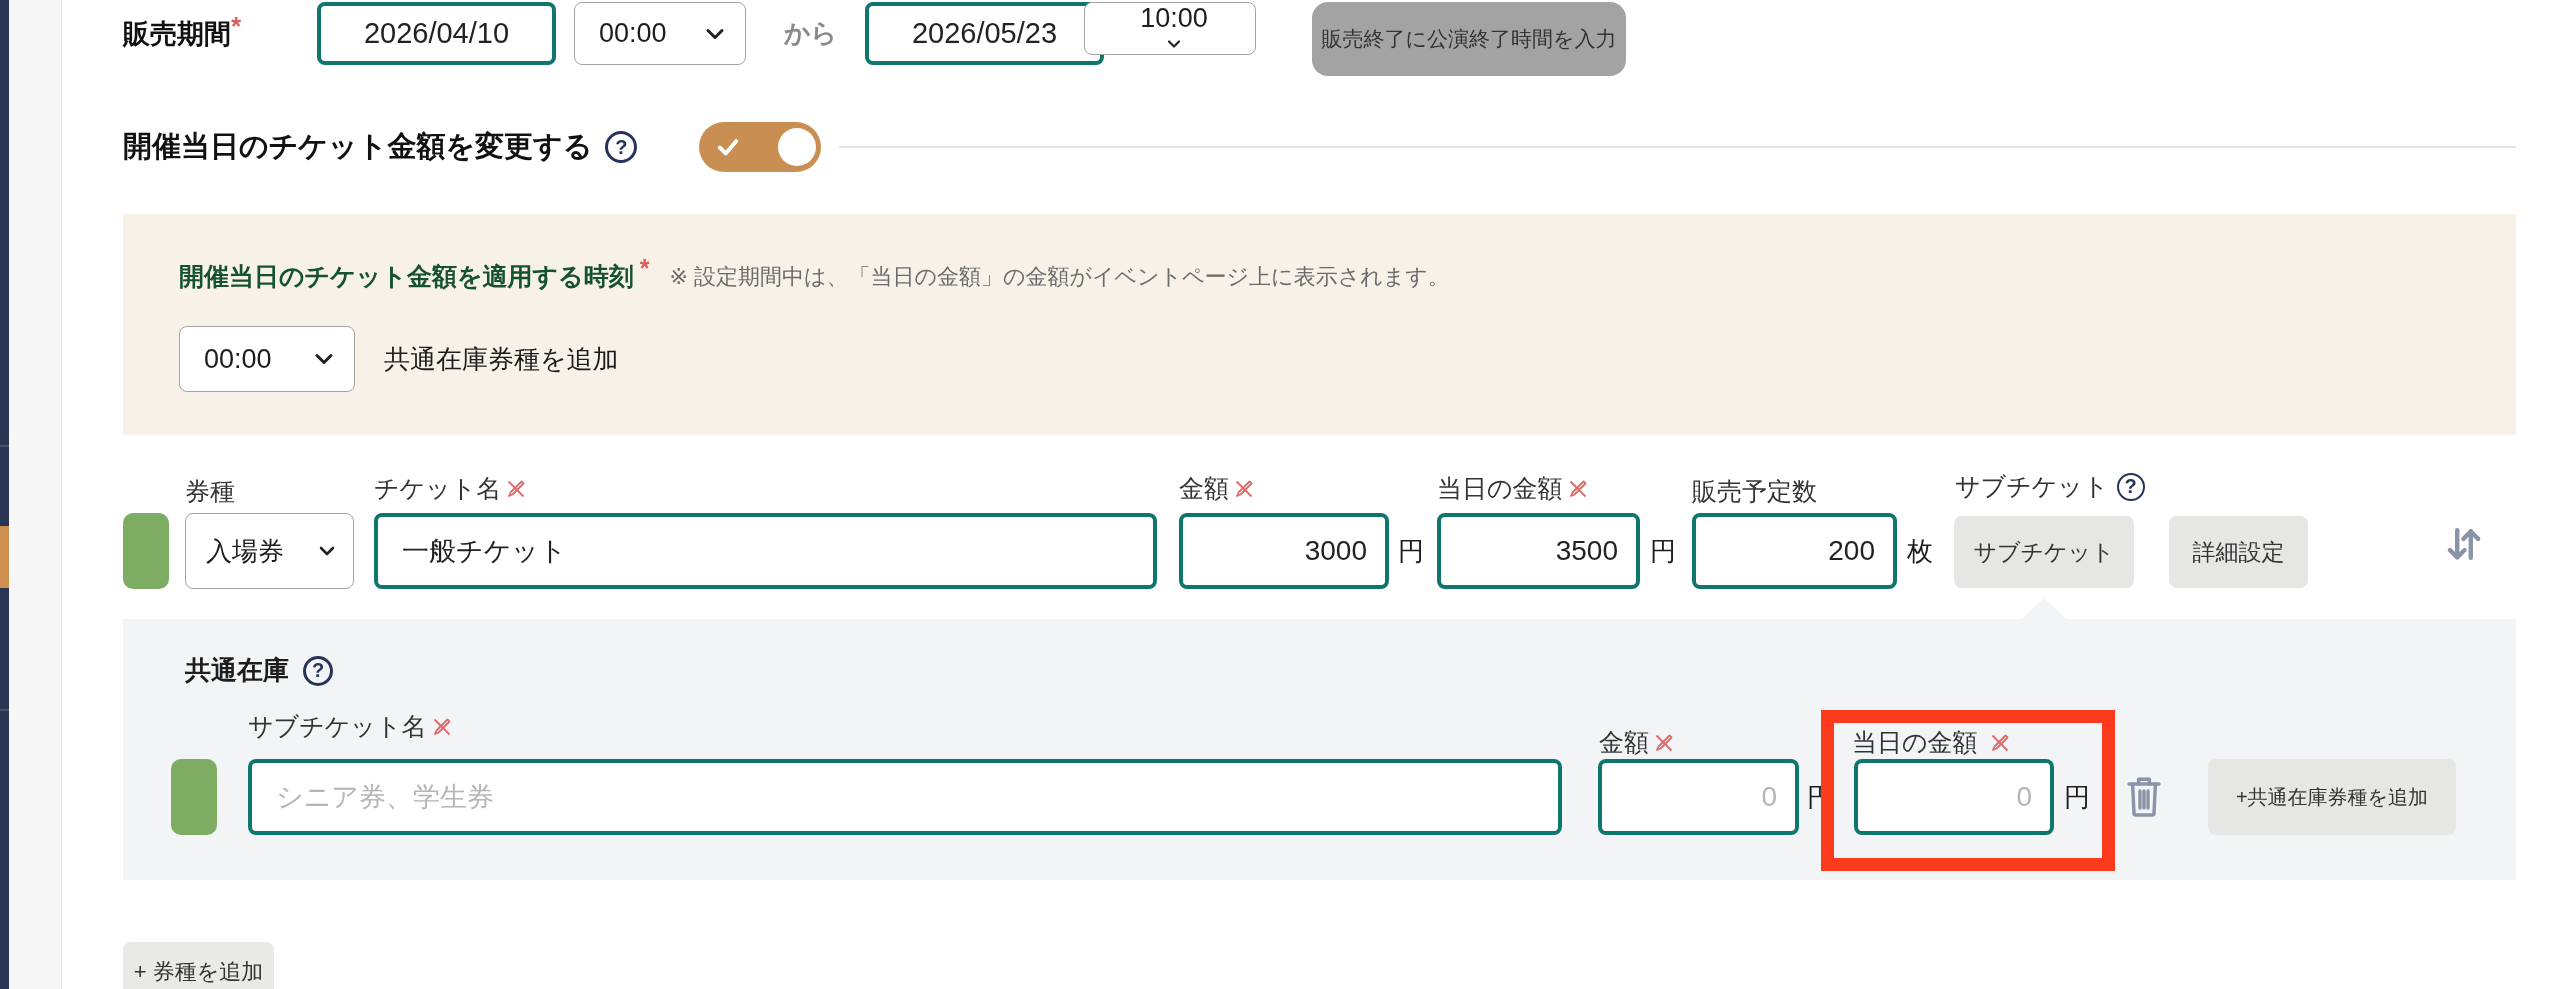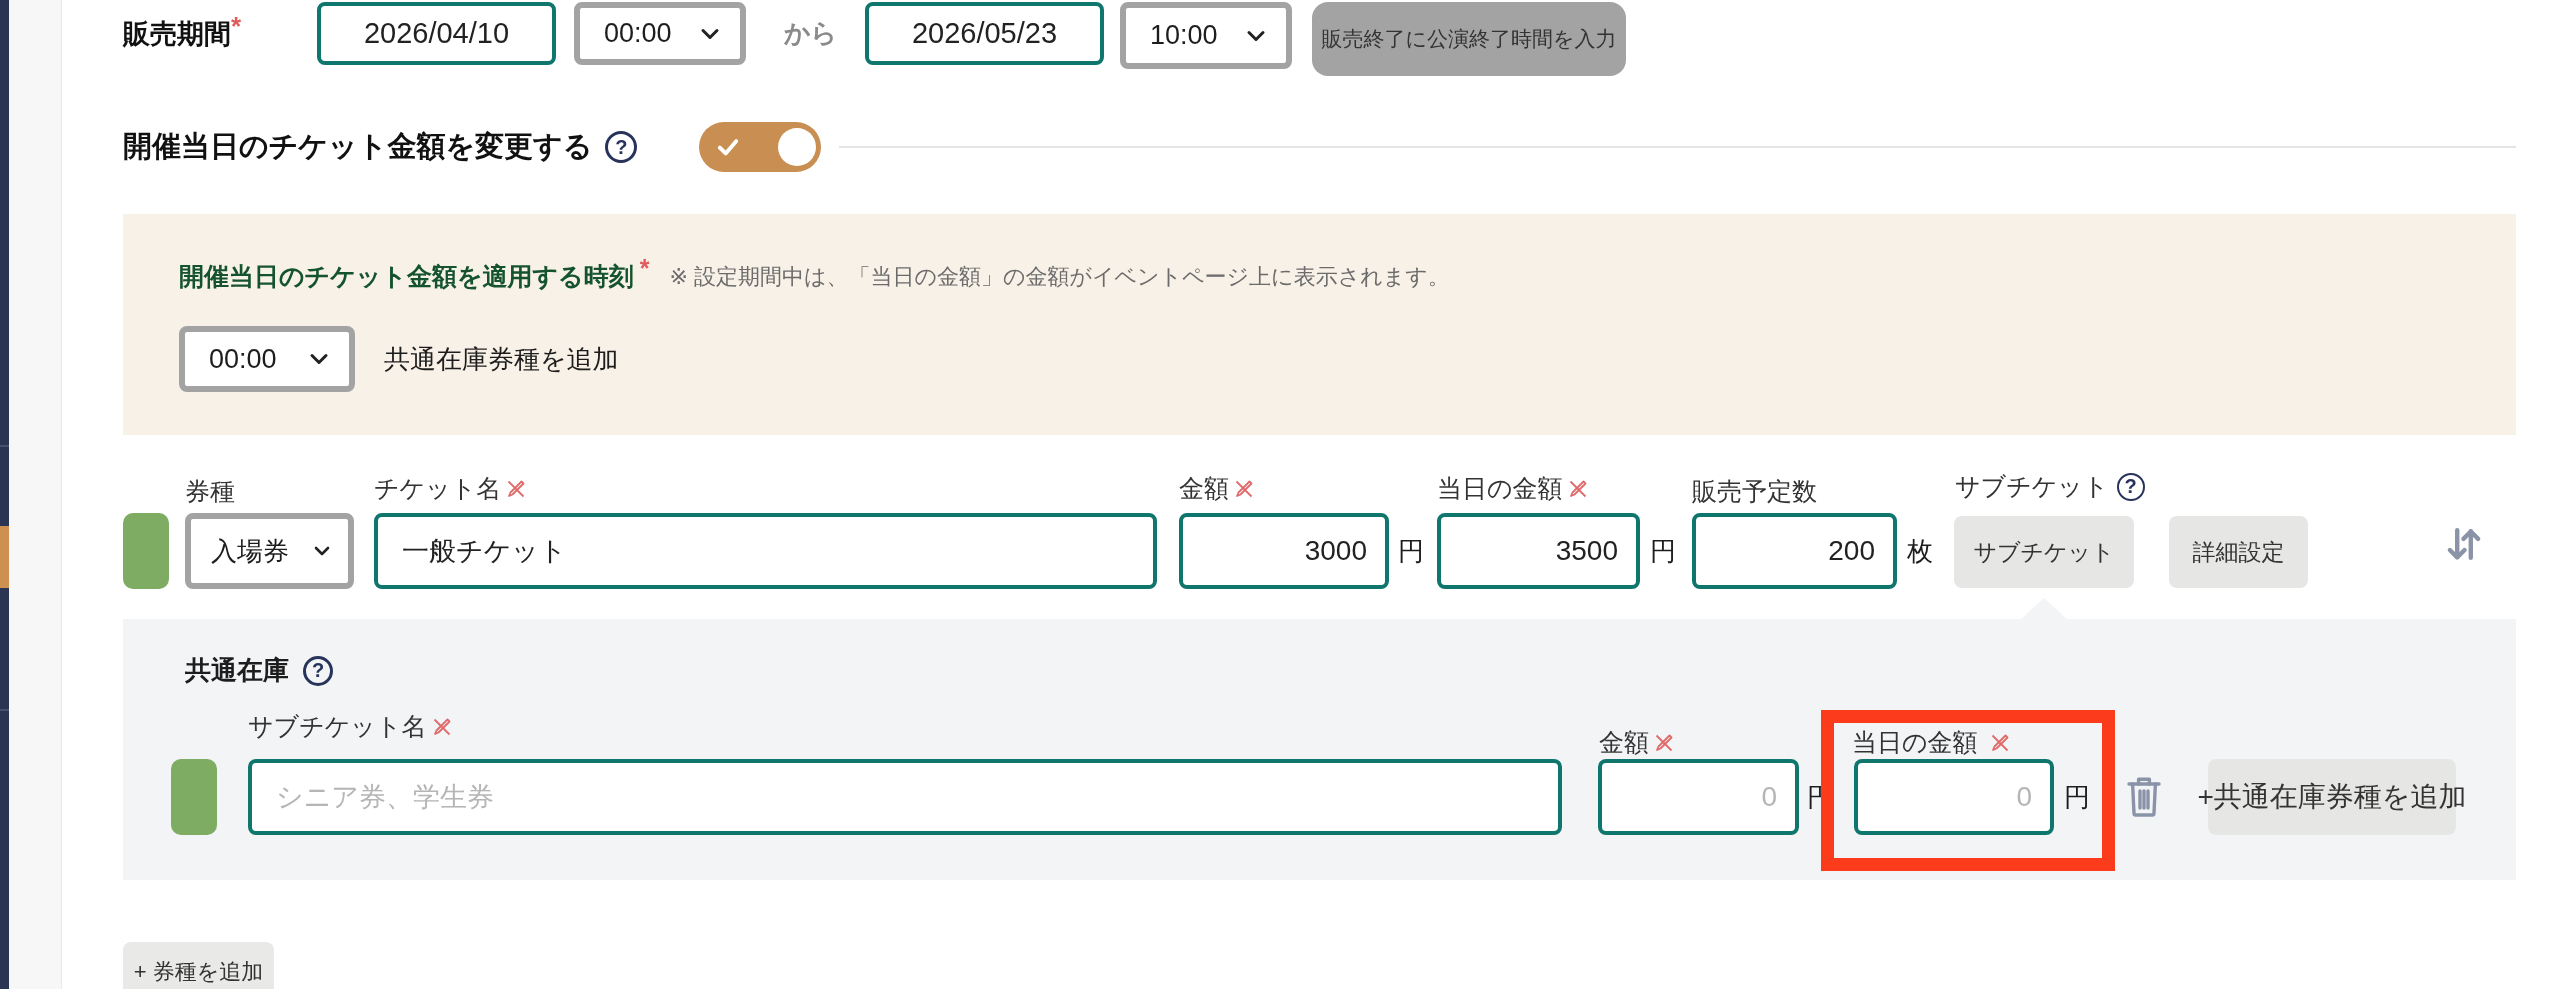--- a/index.html
+++ b/index.html
@@ -17,21 +17,21 @@
   .gutter { left:9px; top:0; width:53px; height:989px; background:#f7f7f8; border-right:1px solid #e9e9e9; }
 
   
   .inp {
     background:#fff; border:4px solid #0f766e; border-radius:8px;
     font-family:inherit; font-size:27px; color:#222; outline:none;
   }
   .inp::placeholder { color:#b5b5b5; }
   .num { text-align:right; padding-right:18px; }
   .sel {
-    background:#fff; border:6px solid #a3a3a3; border-radius:8px;
+    background:#fff; border:1px solid #a3a3a3; border-radius:8px;
     display:flex; align-items:center; justify-content:space-between;
     padding:0 16px 0 24px; font-size:27px; color:#1d1d1d; cursor:pointer;
   }
   .gbtn {
     background:#e6e6e4; border:none; border-radius:8px;
     display:flex; align-items:center; justify-content:center;
     font-family:inherit; font-size:23px; color:#333; cursor:pointer; white-space:nowrap;
   }
   .hlabel { font-size:25px; color:#333; }
   .hrow { display:flex; align-items:center; gap:3px; }
@@ -96,21 +96,21 @@
     <span>00:00</span>
     <svg width="28" height="28" viewBox="0 0 24 24">
         <polyline points="6,9 12,15 18,9" fill="none" stroke="#222" stroke-width="2.6" stroke-linecap="round" stroke-linejoin="round"></polyline>
       </svg>
   </div>
 
   <div class="abs rowflex" style="left:784px; top:2px; height:63px; font-size:26px; font-weight:600; color:#8a8a8a;text-align:right;">から</div>
 
   <input class="abs inp" style="left: 865px; top: 2px; width: 239px; height: 63px; text-align: center; font-size: 29px;" value="2026/05/23">
 
-  <div class="abs sel" style="left:1120px; top:2px; width:172px; height:67px;">
+  <div class="abs sel" style="left:1084px; top:2px; width:172px; height:53px;flex-direction:column;">
     <span>10:00</span>
     <svg width="28" height="28" viewBox="0 0 24 24">
         <polyline points="6,9 12,15 18,9" fill="none" stroke="#222" stroke-width="2.6" stroke-linecap="round" stroke-linejoin="round"></polyline>
       </svg>
   </div>
 
   <button class="abs gbtn" style="left:1312px; top:2px; width:314px; height:74px; font-size:21px; background:#a3a3a3; border-radius:16px;">販売終了に公演終了時間を入力</button>
 
   <div class="abs rowflex" style="left:123px; top:122px; height:50px; gap:13px;">
     <span class="bold" style="font-size:29px; color:#111;">開催当日のチケット金額を変更する</span>
@@ -253,21 +253,21 @@
       <g fill="none" stroke="#8a93a8" stroke-width="1.7" stroke-linecap="round" stroke-linejoin="round">
         <path d="M4.5 7h15"></path>
         <path d="M9.3 7V4.6h5.4V7"></path>
         <path d="M6.3 7l.7 14.6c0 .5.4.9.9.9h8.2c.5 0 .9-.4.9-.9L17.7 7"></path>
         <path d="M10 10.5v8.5"></path>
           <path d="M12 10.5v8.5"></path>
           <path d="M14 10.5v8.5"></path>
       </g>
     </svg>
 
-    <button class="abs gbtn" style="left:2085px; top:140px; width:248px; height:76px; font-size:28px;">+共通在庫券種を追加</button>
+    <button class="abs gbtn" style="left:2085px; top:140px; width:248px; height:76px; font-size:20px;">+共通在庫券種を追加</button>
   </div>
 
   <div class="abs red-box" style="left:1821px; top:710px; width:294px; height:161px;"></div>
 
   <button class="abs gbtn" style="left:123px; top:942px; width:151px; height:60px; background:#e9e9e7; font-size:22px;">+ 券種を追加</button>
 
 </div>
 
 
 </body></html>

